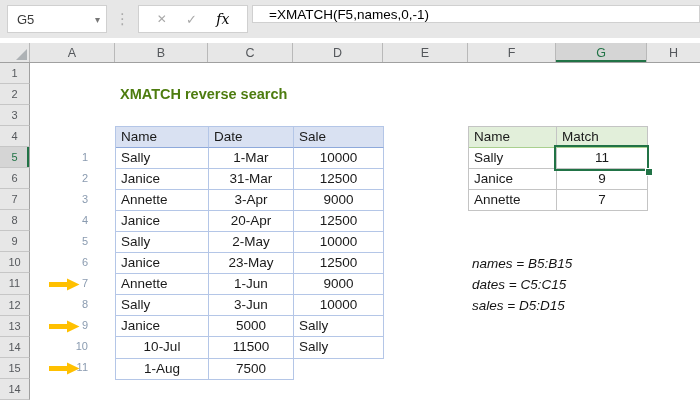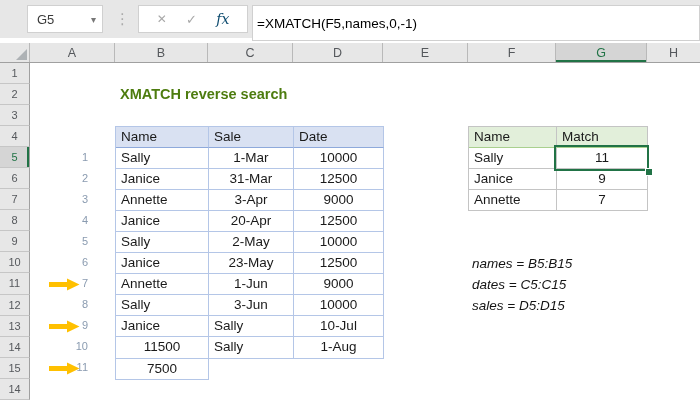--- a/index.html
+++ b/index.html
@@ -5,40 +5,40 @@
   * { margin:0; padding:0; box-sizing:border-box; }
   html,body { background:#fff; }
   #app {
     position:relative; width:700px; height:400px; overflow:hidden;
     background:#fff; font-family:"Liberation Sans","DejaVu Sans",sans-serif;
     color:#1a1a1a; font-size:13.5px;
   }
   
   .fbar { position:absolute; left:0; top:0; width:700px; height:38px; background:#E7E7E7; }
   .namebox {
-    position:absolute; left:7px; top:5px; width:76px; height:28px;
+    position:absolute; left:7px; top:5px; width:100px; height:28px;
     background:#fff; border:1px solid #D0D0D0; display:flex; align-items:center;
-    padding:0 6px 0 9px; font-size:13px; color:#3a3a3a;margin-left:20px;
+    padding:0 6px 0 9px; font-size:13px; color:#3a3a3a;
   }
   .namebox .dd { margin-left:auto; font-size:10px; color:#777; }
   .dots { position:absolute; left:115px; top:5px; height:28px; display:flex; align-items:center;
           color:#ABABAB; font-size:15px; letter-spacing:0; }
   .fxgroup {
     position:absolute; left:138px; top:5px; width:110px; height:28px;
     background:#fff; border:1px solid #D0D0D0; display:flex; align-items:center;
     justify-content:space-around; padding:0 8px;
   }
   .fxgroup .x  { color:#A8A8A8; font-size:12px; }
   .fxgroup .ck { color:#A8A8A8; font-size:13px; }
-  .fxgroup .fx { color:#0c4a6e; font-size:14px; font-style:italic;
+  .fxgroup .fx { color:#000000; font-size:14px; font-style:italic;
                  font-family:"DejaVu Serif","Liberation Serif",serif; }
   .fbox {
-    position:absolute; left:252px; top:5px; width:448px; height:36px;
+    position:absolute; left:252px; top:5px; width:448px; height:18px;
     background:#fff; border:1px solid #D0D0D0; display:flex; align-items:center;
-    padding-left:4px; font-size:13.5px; color:#000;
+    padding-left:16px; font-size:13.5px; color:#000;
   }
   
   .colband {
     position:absolute; left:0; top:43px; width:700px; height:20px;
     background:#E7E7E7; border-bottom:1px solid #A0A0A0; display:flex;
   }
   .colband .ch {
     border-right:1px solid #B9B9B9; display:flex; align-items:center; justify-content:center;
     font-size:12.5px; color:#55585c; height:100%;
   }
@@ -163,22 +163,22 @@
     </svg>
   <svg class="arrow" style="top:320px" width="31" height="13">
       <path d="M0 4 H18 V0.5 L30.5 6.5 L18 12.5 V9 H0 Z" fill="#FFC000"></path>
     </svg>
   <svg class="arrow" style="top:362px" width="31" height="13">
       <path d="M0 4 H18 V0.5 L30.5 6.5 L18 12.5 V9 H0 Z" fill="#FFC000"></path>
     </svg>
 
   <div class="t1">
     <div class="c h">Name</div>
+    <div class="c h">Date</div>
     <div class="c h">Sale</div>
-    <div class="c h">Date</div>
 
     <div class="c">Sally</div>
     <div class="c r">1-Mar</div>
     <div class="c r">10000</div>
 
     <div class="c">Janice</div>
     <div class="c r">31-Mar</div>
     <div class="c r">12500</div>
 
     <div class="c">Annette</div>
@@ -199,20 +199,21 @@
 
     <div class="c">Annette</div>
     <div class="c r">1-Jun</div>
     <div class="c r">9000</div>
 
     <div class="c">Sally</div>
     <div class="c r">3-Jun</div>
     <div class="c r">10000</div>
 
     <div class="c">Janice</div>
+    <div class="c r">5000</div>
 
     <div class="c">Sally</div>
     <div class="c r">10-Jul</div>
     <div class="c r">11500</div>
 
     <div class="c">Sally</div>
     <div class="c r">1-Aug</div>
     <div class="c r">7500</div>
   </div>
 

